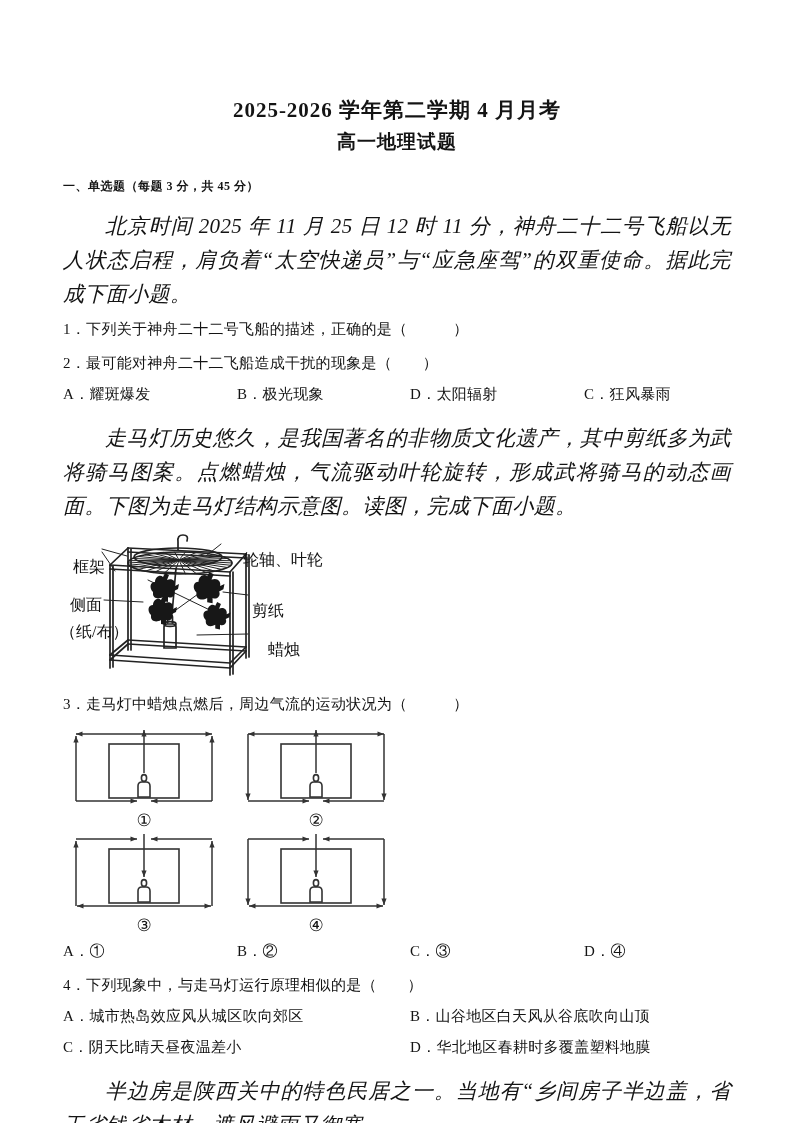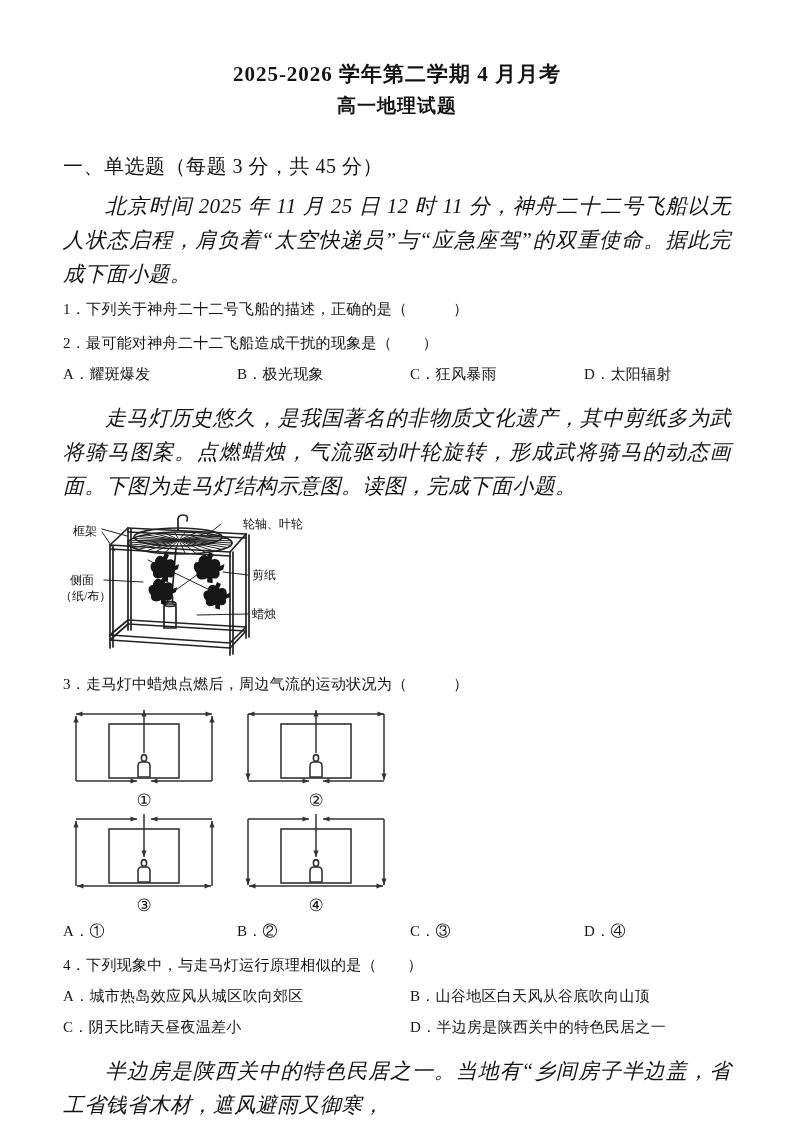--- a/index.html
+++ b/index.html
@@ -1,27 +1,27 @@
 <!DOCTYPE html>
 <html><head>
 <meta charset="utf-8">
 <style>
   html,body { margin:0; padding:0; background:#ffffff; }
   body { width:794px; height:1123px; font-family:"Liberation Serif","DejaVu Serif",serif; color:#141414; }
   .page { position:relative; box-sizing:border-box; width:794px; height:1123px; padding:0 63px; overflow:hidden; }
-  .title { padding-top:60px; text-align:center; font-size:21px; font-weight:bold; letter-spacing:1px; line-height:28px; }
+  .title { padding-top:96px; text-align:center; font-size:21px; font-weight:bold; letter-spacing:1px; line-height:28px; }
   .subtitle { margin-top:5px; text-align:center; font-size:19px; font-weight:bold; letter-spacing:1px; line-height:26px; }
-  .section-heading { margin-top:36px; font-size:20px; font-weight:normal; line-height:23px; letter-spacing:.5px; }
+  .section-heading { margin-top:20px; font-size:12px; font-weight:bold; line-height:23px; letter-spacing:.5px; }
   .passage { margin:11px 0 0 0; font-size:21px; line-height:34px; text-align:justify; text-indent:2em; font-style:italic; letter-spacing:.4px; }
   .qline { margin-top:3px; font-size:15px; line-height:31px; letter-spacing:.3px; }
   .opts { display:grid; font-size:15px; line-height:31px; letter-spacing:.3px; }
   .opts.two  { grid-template-columns:347px 1fr; }
   .opts.four { grid-template-columns:174px 173px 174px 1fr; }
   .figure { position:relative; width:320px; height:158px; margin:5px 0 0 -3px; }
-  .flabel { position:absolute; font-size:12px; line-height:16px; white-space:nowrap; font-style:normal; }
+  .flabel { position:absolute; font-size:16px; line-height:16px; white-space:nowrap; font-style:normal;margin-top:16px; }
   .lsvg line, .lsvg path, .lsvg rect, .lsvg ellipse { stroke:#222; stroke-width:1.7; fill:none; stroke-linecap:round; }
   .lsvg .leader line { stroke-width:1; }
   .lsvg .thin line { stroke-width:1; }
   .lsvg .hm { fill:#171717; stroke:none; }
   .diagram-grid { display:grid; grid-template-columns:150px 150px; column-gap:22px; row-gap:2px; margin:8px 0 0 6px; width:330px; }
   .cdiag { text-align:center; }
   .cdiag .dnum { font-size:17px; line-height:20px; margin-top:1px; }
   .csvg line { stroke:#333; stroke-width:1.5; }
   .csvg rect, .csvg path, .csvg ellipse { stroke:#333; stroke-width:1.6; fill:none; }
   .csvg polygon { fill:#333; stroke:none; }
@@ -36,22 +36,22 @@
   <div class="section-heading">一、单选题（每题 3 分，共 45 分）</div>
 
   <p class="passage">北京时间 2025 年 11 月 25 日 12 时 11 分，神舟二十二号飞船以无人状态启程，肩负着“太空快递员”与“应急座驾”的双重使命。据此完成下面小题。</p>
 
   <div class="qline">1．下列关于神舟二十二号飞船的描述，正确的是（　　　）</div>
 
   <div class="qline">2．最可能对神舟二十二飞船造成干扰的现象是（　　）</div>
   <div class="opts four">
     <div class="opt">A．耀斑爆发</div>
     <div class="opt">B．极光现象</div>
+    <div class="opt">D．太阳辐射</div>
     <div class="opt">C．狂风暴雨</div>
-    <div class="opt">D．太阳辐射</div>
   </div>
 
   <p class="passage">走马灯历史悠久，是我国著名的非物质文化遗产，其中剪纸多为武将骑马图案。点燃蜡烛，气流驱动叶轮旋转，形成武将骑马的动态画面。下图为走马灯结构示意图。读图，完成下面小题。</p>
 
   <div class="figure">
     <svg id="lantern-svg" class="lsvg" viewBox="0 0 320 158" width="320" height="158">
 
       <g class="leader">
         <line x1="42" y1="21" x2="67" y2="28"></line>
         <line x1="42" y1="24" x2="55" y2="43"></line>
@@ -135,24 +135,24 @@
 
       <g>
         <path class="hm" transform="translate(88,45)" d="M5,19 C1,15 2,9 7,9 C7,4 12,1 15,4 L17,0 21,2 19,7 C24,5 28,8 27,13 L31,11 30,16 26,18 C28,22 24,26 20,24 L20,29 15,28 15,24 C10,27 5,25 5,21 Z"></path>
         <path class="hm" transform="translate(86,68)" d="M5,19 C1,15 2,9 7,9 C7,4 12,1 15,4 L17,0 21,2 19,7 C24,5 28,8 27,13 L31,11 30,16 26,18 C28,22 24,26 20,24 L20,29 15,28 15,24 C10,27 5,25 5,21 Z"></path>
         <path class="hm" transform="translate(131,44) scale(1.08)" d="M5,19 C1,15 2,9 7,9 C7,4 12,1 15,4 L17,0 21,2 19,7 C24,5 28,8 27,13 L31,11 30,16 26,18 C28,22 24,26 20,24 L20,29 15,28 15,24 C10,27 5,25 5,21 Z"></path>
         <path class="hm" transform="translate(141,74) scale(0.95)" d="M5,19 C1,15 2,9 7,9 C7,4 12,1 15,4 L17,0 21,2 19,7 C24,5 28,8 27,13 L31,11 30,16 26,18 C28,22 24,26 20,24 L20,29 15,28 15,24 C10,27 5,25 5,21 Z"></path>
       </g>
     </svg>
     <div class="flabel" style="left:13px;top:15px">框架</div>
     <div class="flabel" style="left:183px;top:8px">轮轴、叶轮</div>
-    <div class="flabel" style="left:10px;top:64px">侧面</div>
+    <div class="flabel" style="left:10px;top:53px">侧面</div>
     <div class="flabel" style="left:0px;top:80px">（纸/布）</div>
     <div class="flabel" style="left:192px;top:59px">剪纸</div>
-    <div class="flabel" style="left:192px;top:98px">蜡烛</div>
+    <div class="flabel" style="left:208px;top:98px">蜡烛</div>
   </div>
 
   <div class="qline">3．走马灯中蜡烛点燃后，周边气流的运动状况为（　　　）</div>
 
   <div class="diagram-grid" id="convection-grid">
       <div class="cdiag"><svg class="csvg" viewBox="0 0 150 78" width="150" height="78">
           <rect x="40" y="16" width="70" height="54"></rect>
           <path d="M69,69 v-11 q0,-4 4,-4 h4 q4,0 4,4 v11 z"></path>
           <ellipse cx="75" cy="50" rx="2.6" ry="3.4"></ellipse>
           <line x1="75" y1="45" x2="75" y2="2"></line>
@@ -234,18 +234,18 @@
     <div class="opt">B．②</div>
     <div class="opt">C．③</div>
     <div class="opt">D．④</div>
   </div>
 
   <div class="qline">4．下列现象中，与走马灯运行原理相似的是（　　）</div>
   <div class="opts two">
     <div class="opt">A．城市热岛效应风从城区吹向郊区</div>
     <div class="opt">B．山谷地区白天风从谷底吹向山顶</div>
     <div class="opt">C．阴天比晴天昼夜温差小</div>
-    <div class="opt">D．半边房是陕西关中的特色民居之一</div>
+    <div class="opt">D．华北地区春耕时多覆盖塑料地膜</div>
   </div>
 
   <p class="passage">半边房是陕西关中的特色民居之一。当地有“乡间房子半边盖，省工省钱省木材，遮风避雨又御寒，</p>
 
 </div>
 
 </body></html>

